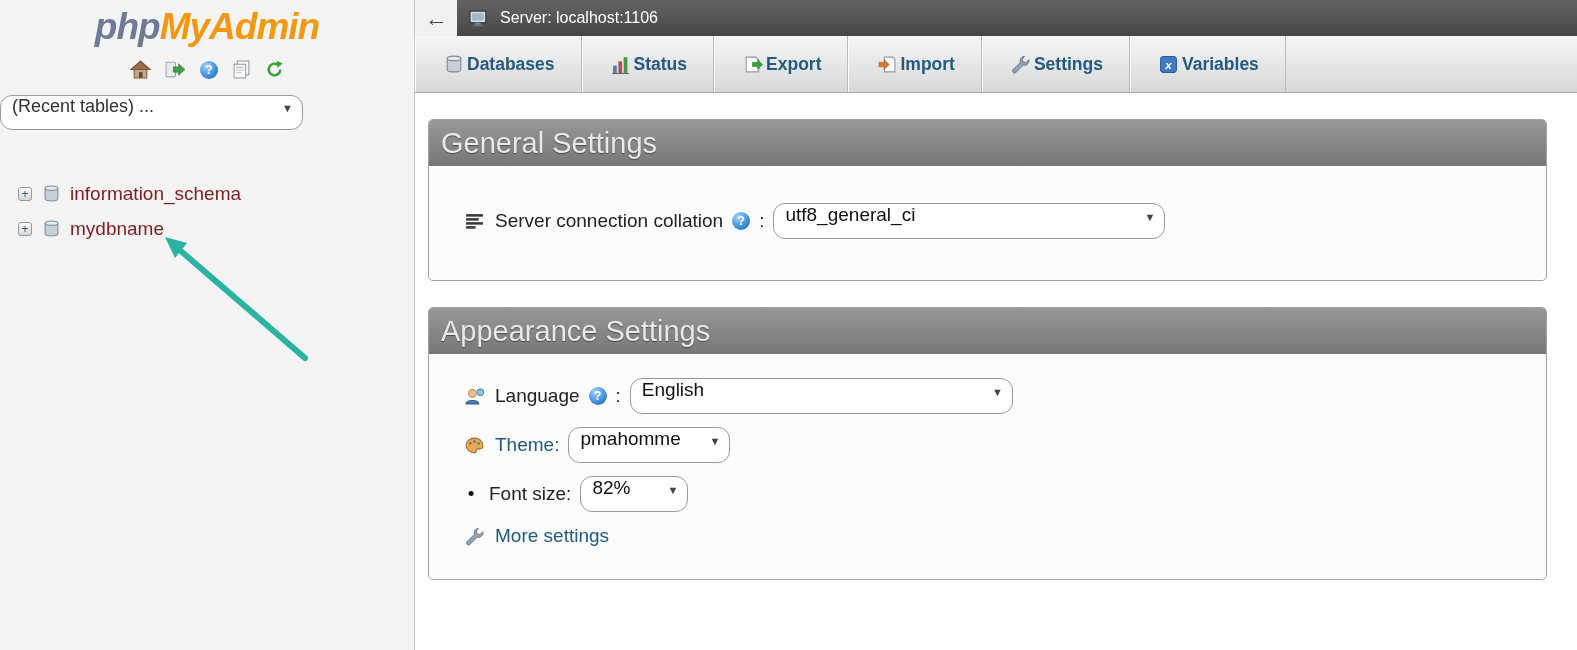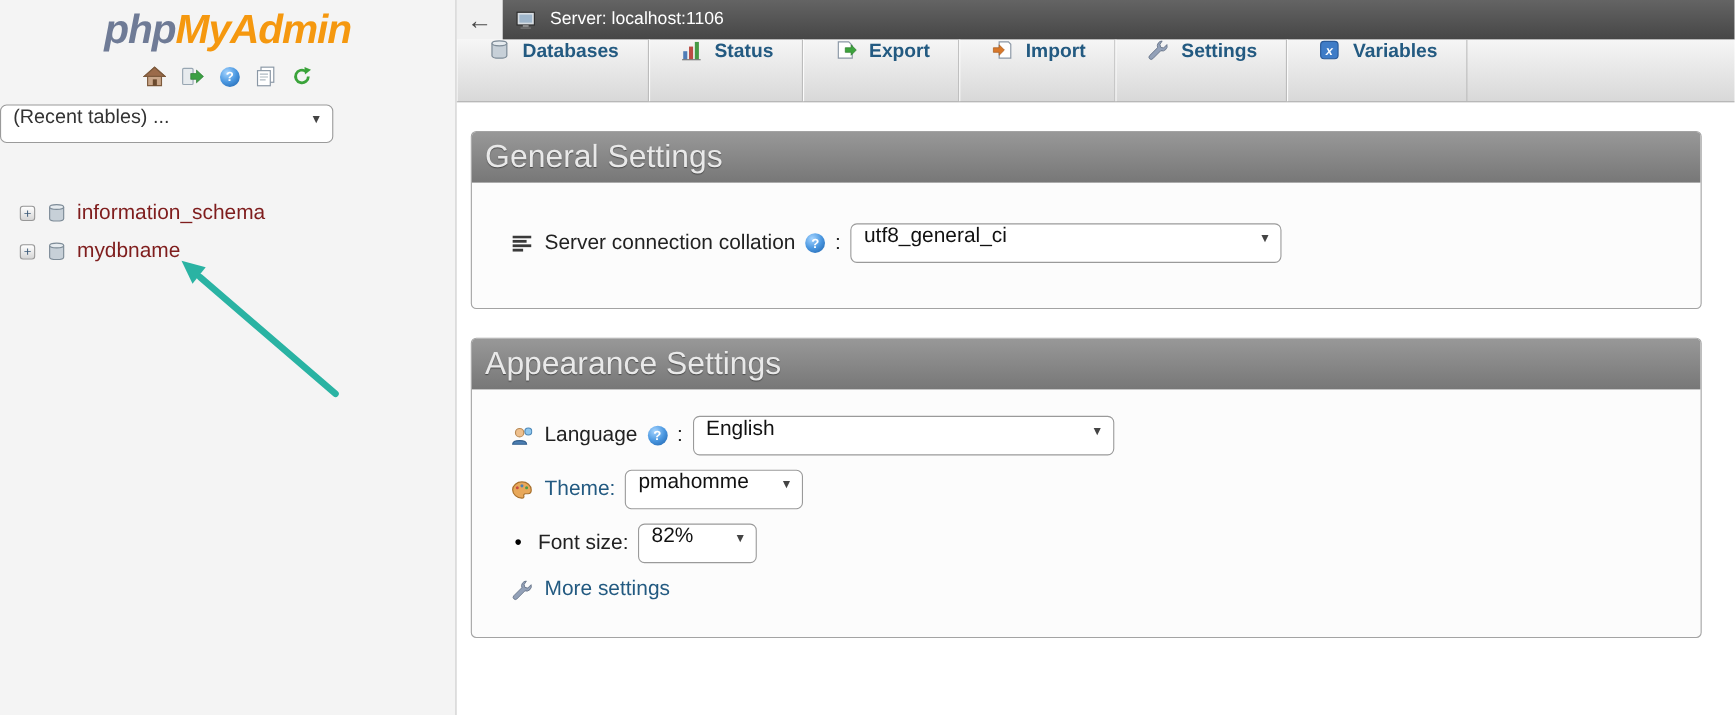--- a/index.html
+++ b/index.html
@@ -55,21 +55,21 @@
   .server-bar {
     flex:1; background:linear-gradient(#646464,#464646); color:#fff;
     display:flex; align-items:center; gap:9px; padding-left:10px; font-size:16px;
   }
 
   .tabbar {
     height:57px; flex-shrink:0; display:flex;
     background:linear-gradient(#f6f6f6,#d8d8d8); border-bottom:1px solid #a8a8a8;
   }
   .tab {
-    display:flex; align-items:flex-start; gap:9px; padding:0 26px;
+    display:flex; align-items:center; gap:1px; padding:0 26px;
     font-size:17.5px; font-weight:bold; color:#235a81; white-space:nowrap;
     border-right:1px solid #bcbcbc; border-left:1px solid #fbfbfb; cursor:pointer;
   }
 
   .content { padding:26px 30px 0 13px; }
 
   .fieldset {
     border:1px solid #a3a3a3; border-radius:5px; overflow:hidden; background:#fcfcfc;
   }
   .fieldset.appearance { margin-top:26px; }
@@ -84,21 +84,21 @@
   .form-row { display:flex; align-items:center; gap:9px; font-size:19px; color:#222; }
   .form-row + .form-row { margin-top:13px; }
   .row-more { margin-top:22px; }
   .colon { color:#222; }
   .blue-label { color:#235a81; cursor:default; }
   .link { color:#235a81; text-decoration:none; cursor:pointer; }
   .bullet { font-size:19px; color:#000; width:18px; text-align:center; }
 
   .select {
     display:inline-flex; align-items:center; justify-content:space-between;
-    background:#fff; border:1px solid #9a9a9a; border-radius:6px;
+    background:#fff; border:1px solid #9a9a9a; border-radius:12px;
     height:36px; padding:0 9px 12px 11px; font-size:19px; color:#111; cursor:pointer;
   }
   .select-caret { display:inline-block; }
   .select-caret::after { content:"▼"; font-size:11px; color:#444; margin-left:14px; }
 
   .w-collation { width:392px; }
   .w-language  { width:383px; }
   .w-theme     { width:162px; }
   .w-fontsize  { width:108px; }
   .w-recent    { width:303px; height:35px; font-size:18px; color:#333; }

